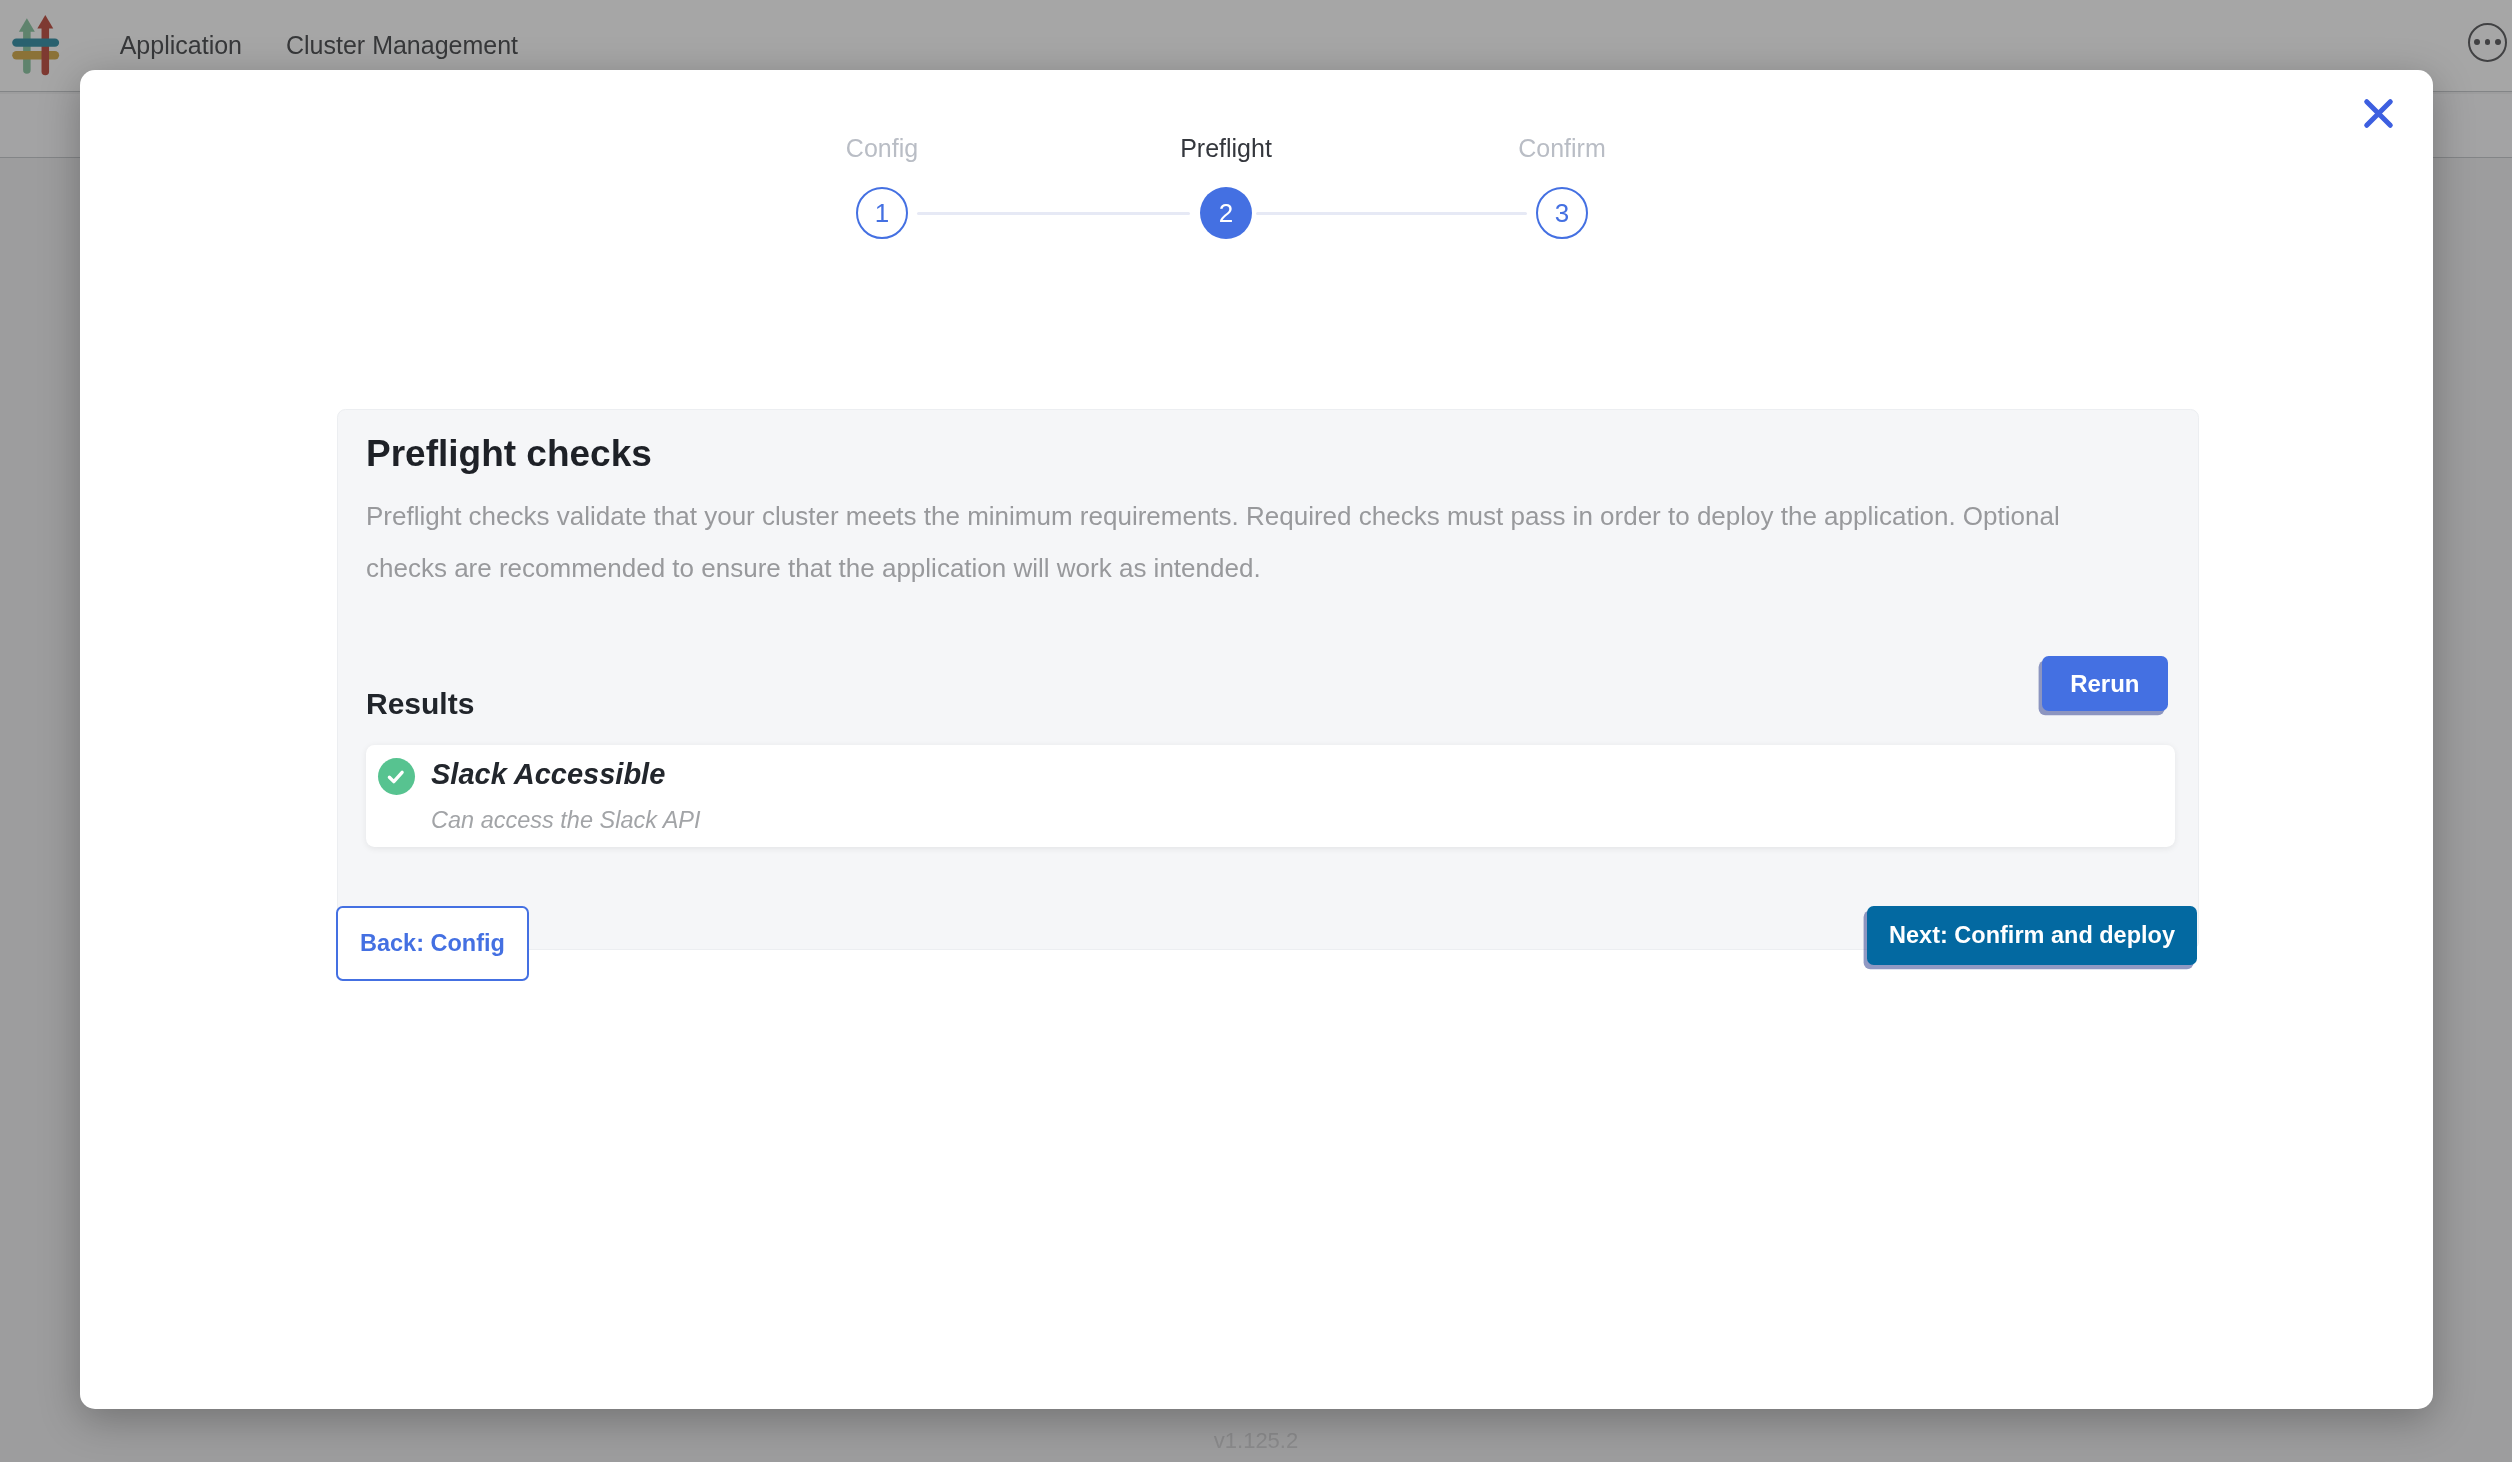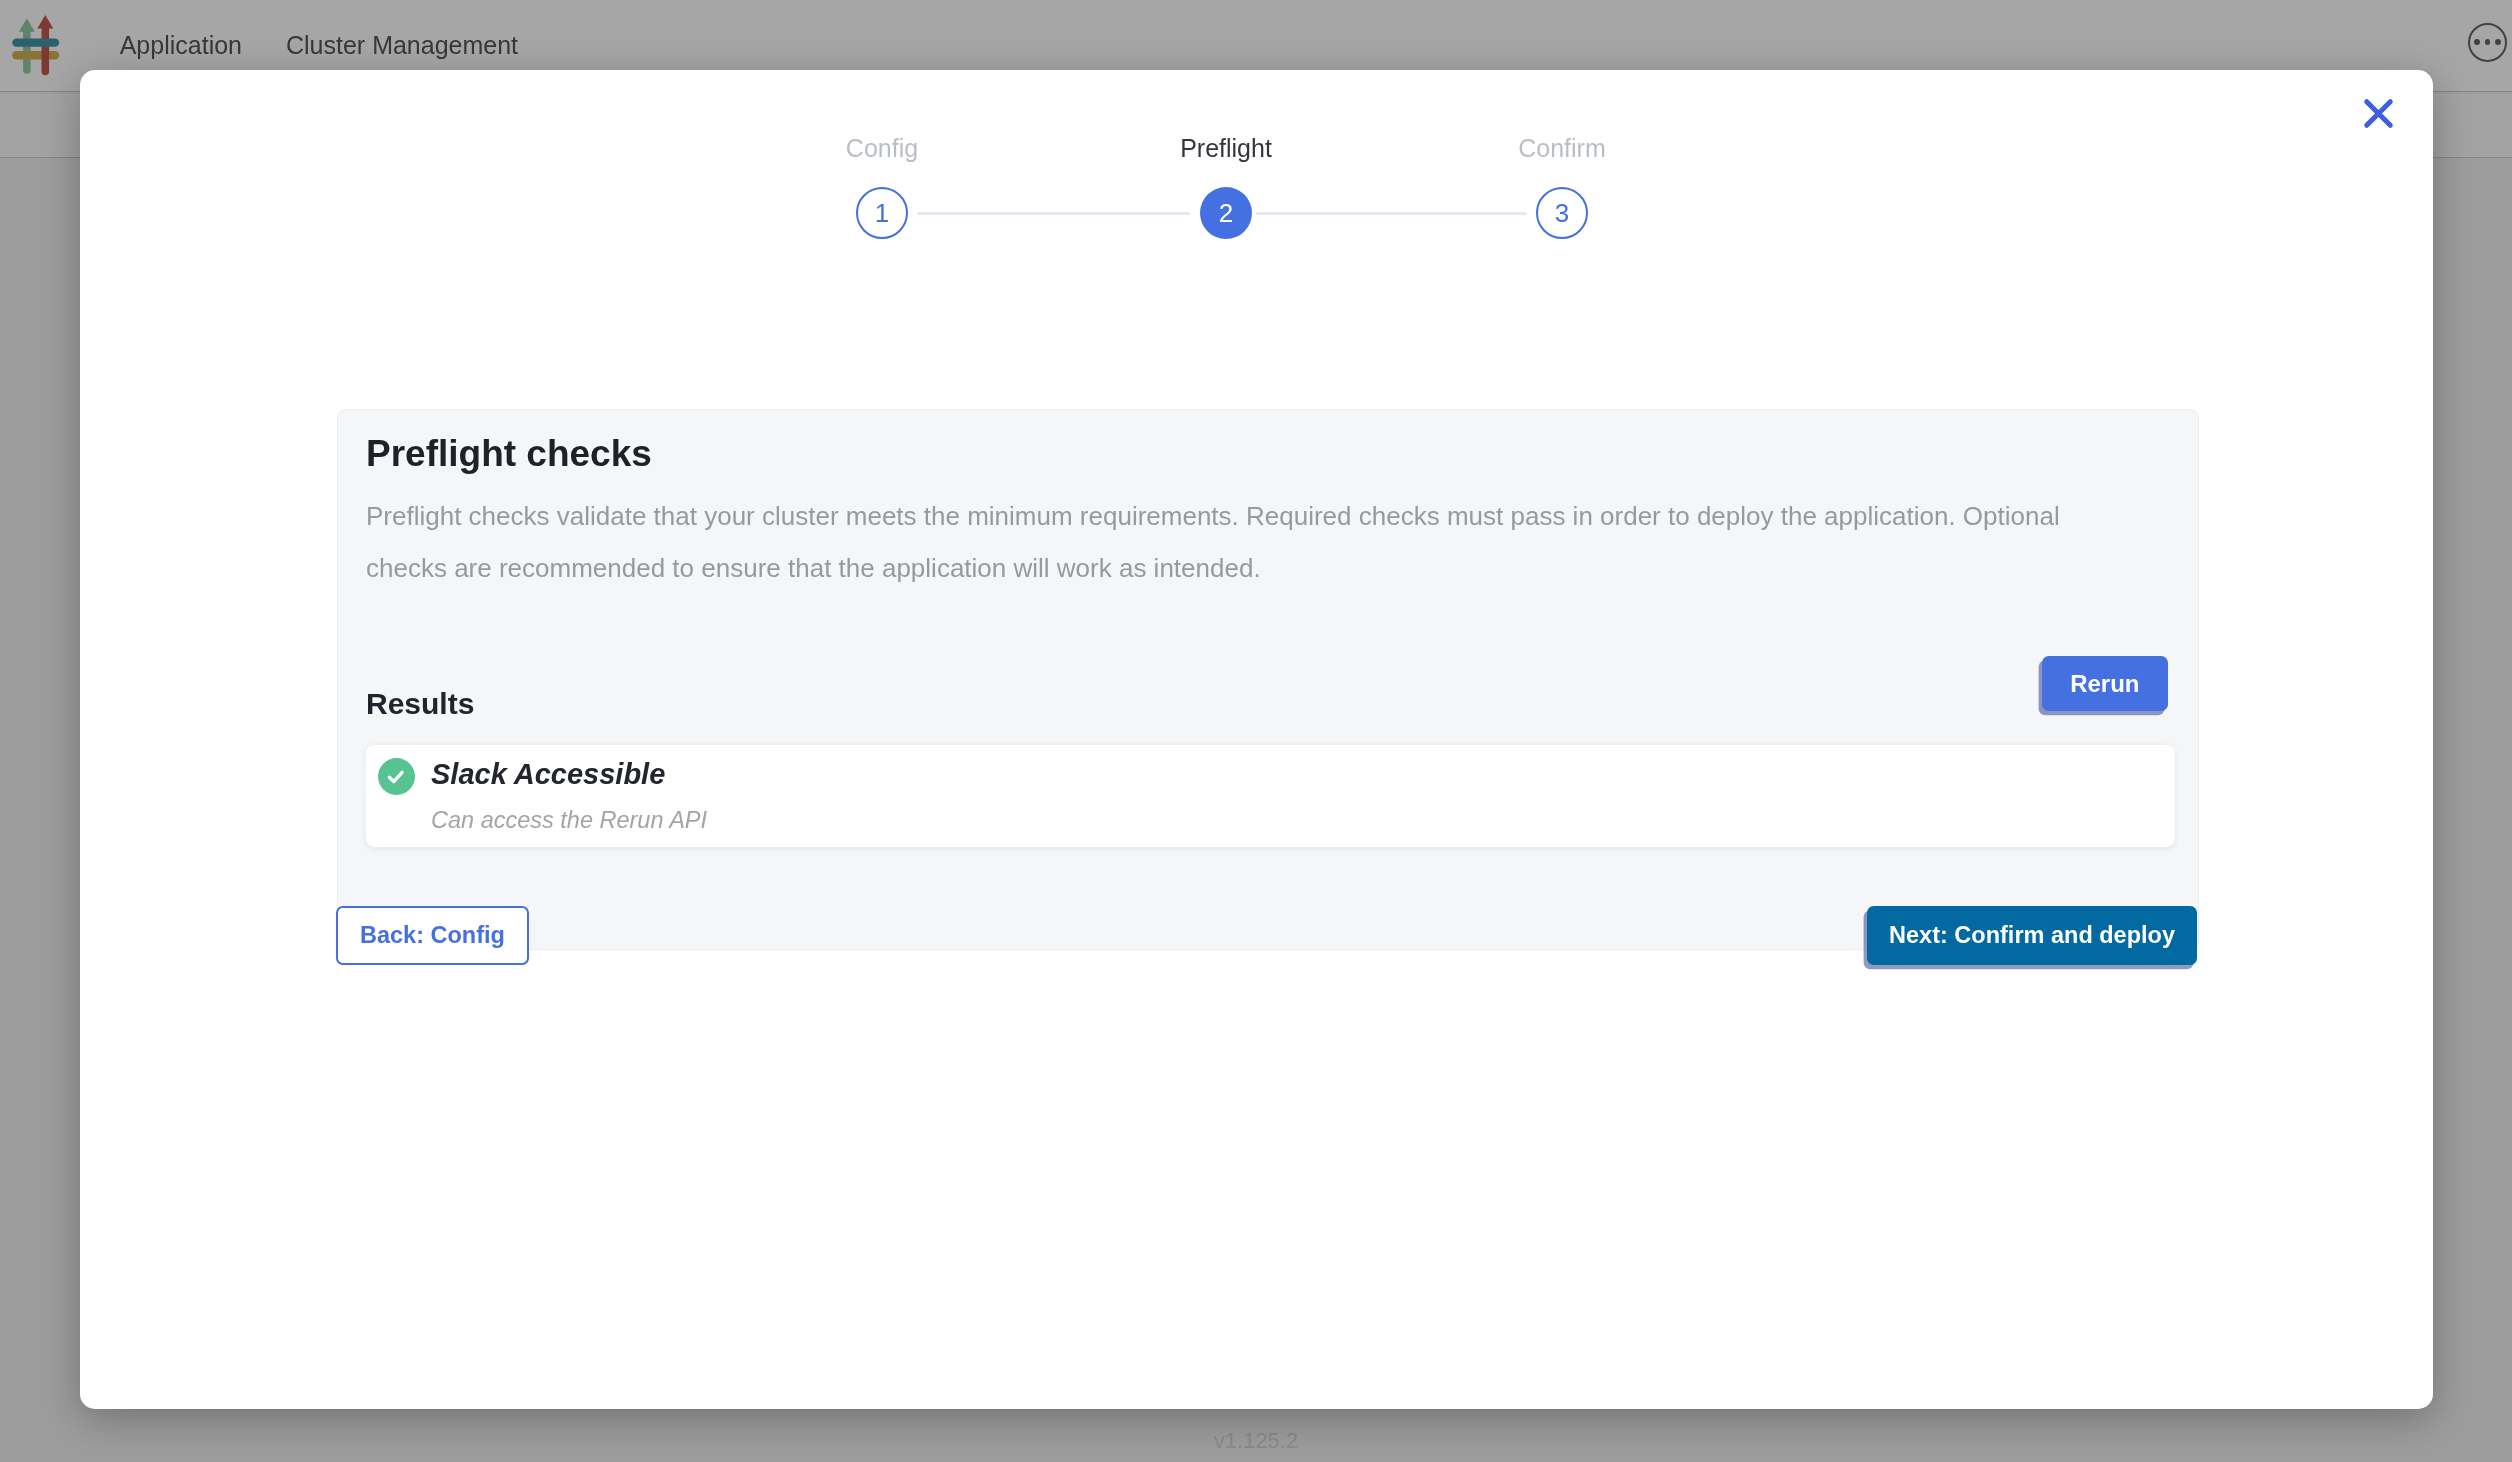--- a/index.html
+++ b/index.html
@@ -113,21 +113,21 @@
     position: absolute; left: 65px; top: 13.4px;
     font-size: 29px; font-weight: bold; color: #22262c;
   }
   .check-detail {
     position: absolute; left: 65px; top: 62px;
     font-size: 23.5px; color: #a2a4a7;
   }
 
   
   .back-btn {
-    position: absolute; left: 256px; top: 836px; height: 59px; padding: 0 22px;
+    position: absolute; left: 256px; top: 836px; height: 75px; padding: 0 22px;
     background: #ffffff; border: 2.5px solid #4470e2; border-radius: 6.7px;
     color: #4470e2; font-size: 23.5px; font-weight: bold; cursor: pointer;
     font-family: inherit;
   }
   .next-btn {
     position: absolute; right: 236px; top: 836px; height: 59px; padding: 0 22px;
     background: #0369a1; border: none; border-radius: 6.7px;
     color: #ffffff; font-size: 23.5px; font-weight: bold; cursor: pointer;
     box-shadow: -3.4px 4.2px 0 rgba(52,70,146,0.55);
     font-family: inherit;
@@ -203,21 +203,21 @@
     <div class="results-label">Results</div>
     <button class="rerun-btn">Rerun</button>
 
     <div class="check-card">
       <span class="check-icon">
         <svg viewBox="0 0 24 24" width="23.5" height="23.5">
           <path d="M5.5 12.5 L10 17 L18.5 7.5" stroke="#ffffff" stroke-width="3.4" fill="none" stroke-linecap="round" stroke-linejoin="round"></path>
         </svg>
       </span>
       <div class="check-name">Slack Accessible</div>
-      <div class="check-detail">Can access the Rerun API</div>
+      <div class="check-detail">Can access the Slack API</div>
     </div>
   </section>
 
   <button class="back-btn">Back: Config</button>
   <button class="next-btn">Next: Confirm and deploy</button>
 
 </div>
 
 
 </body></html>

